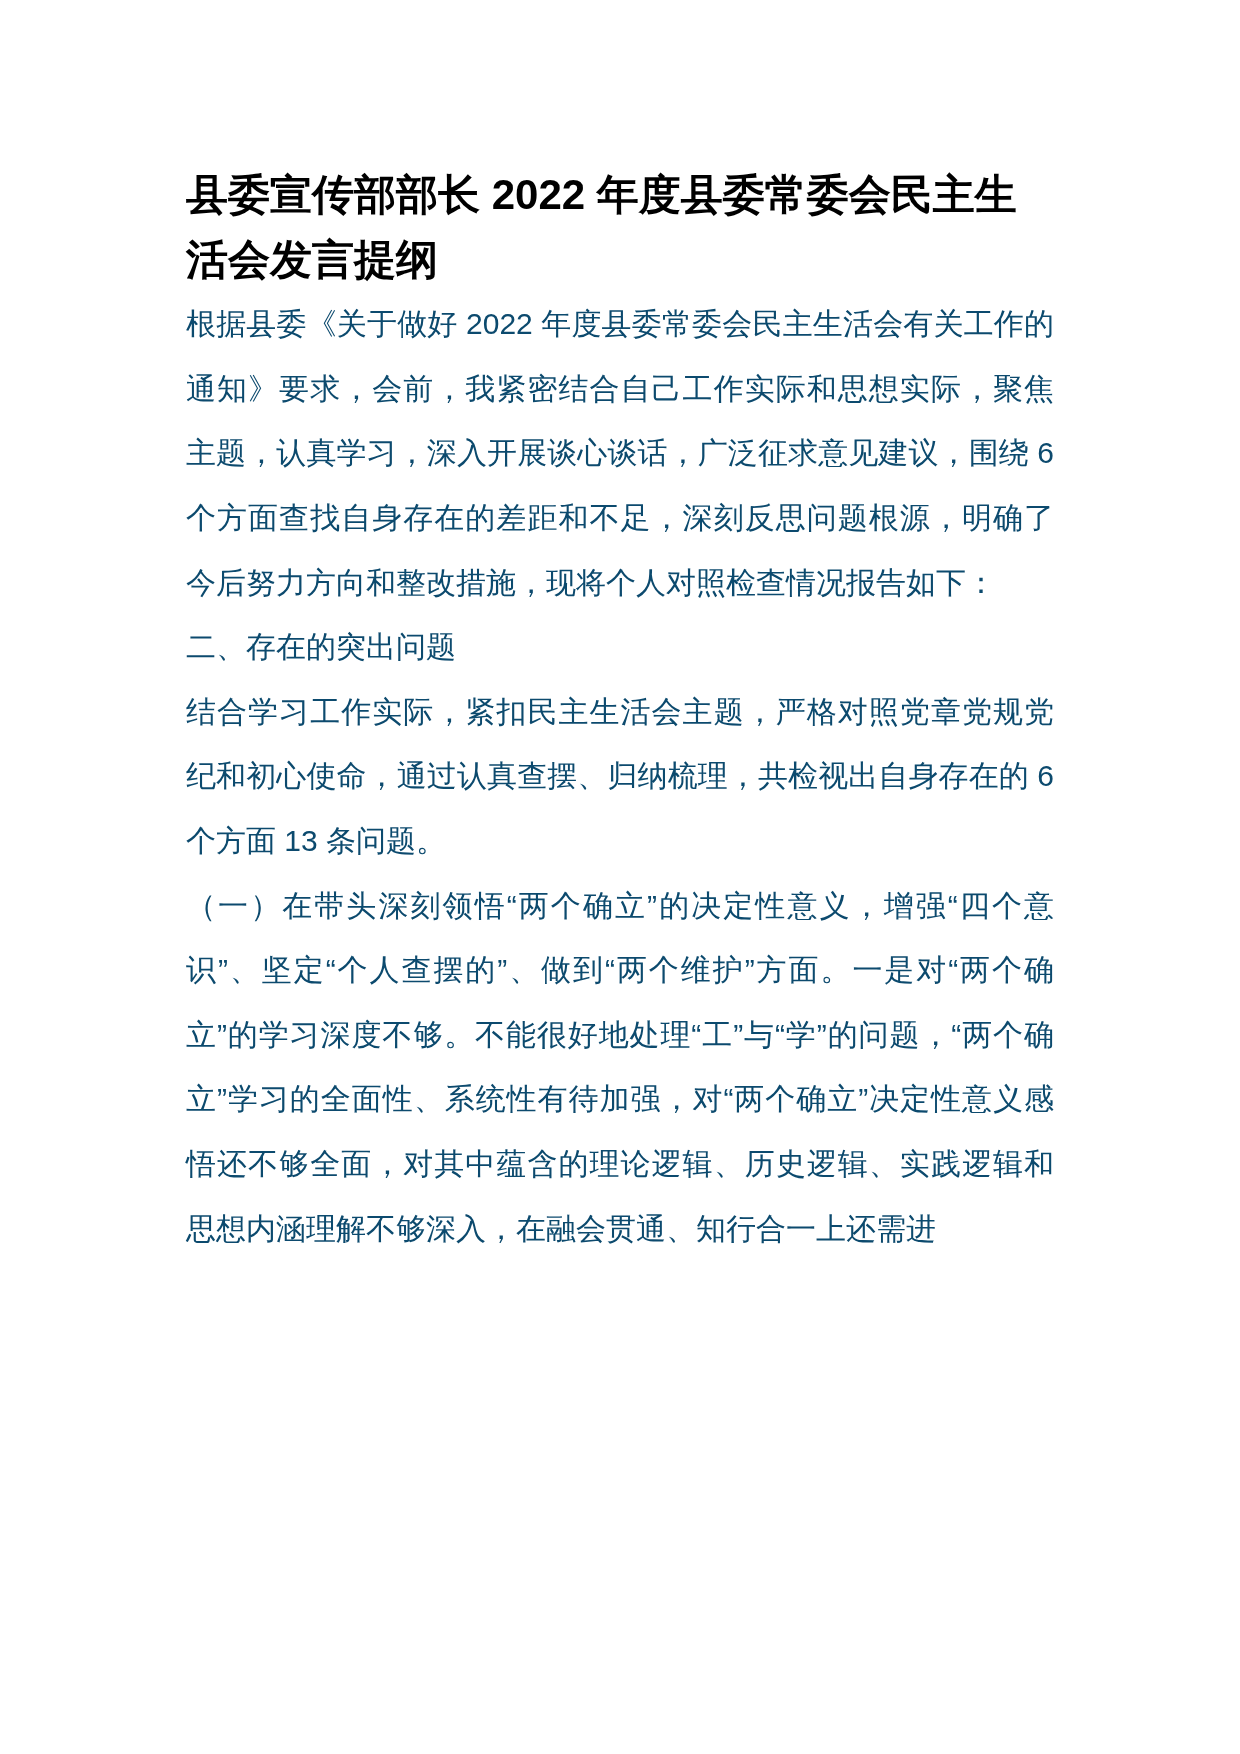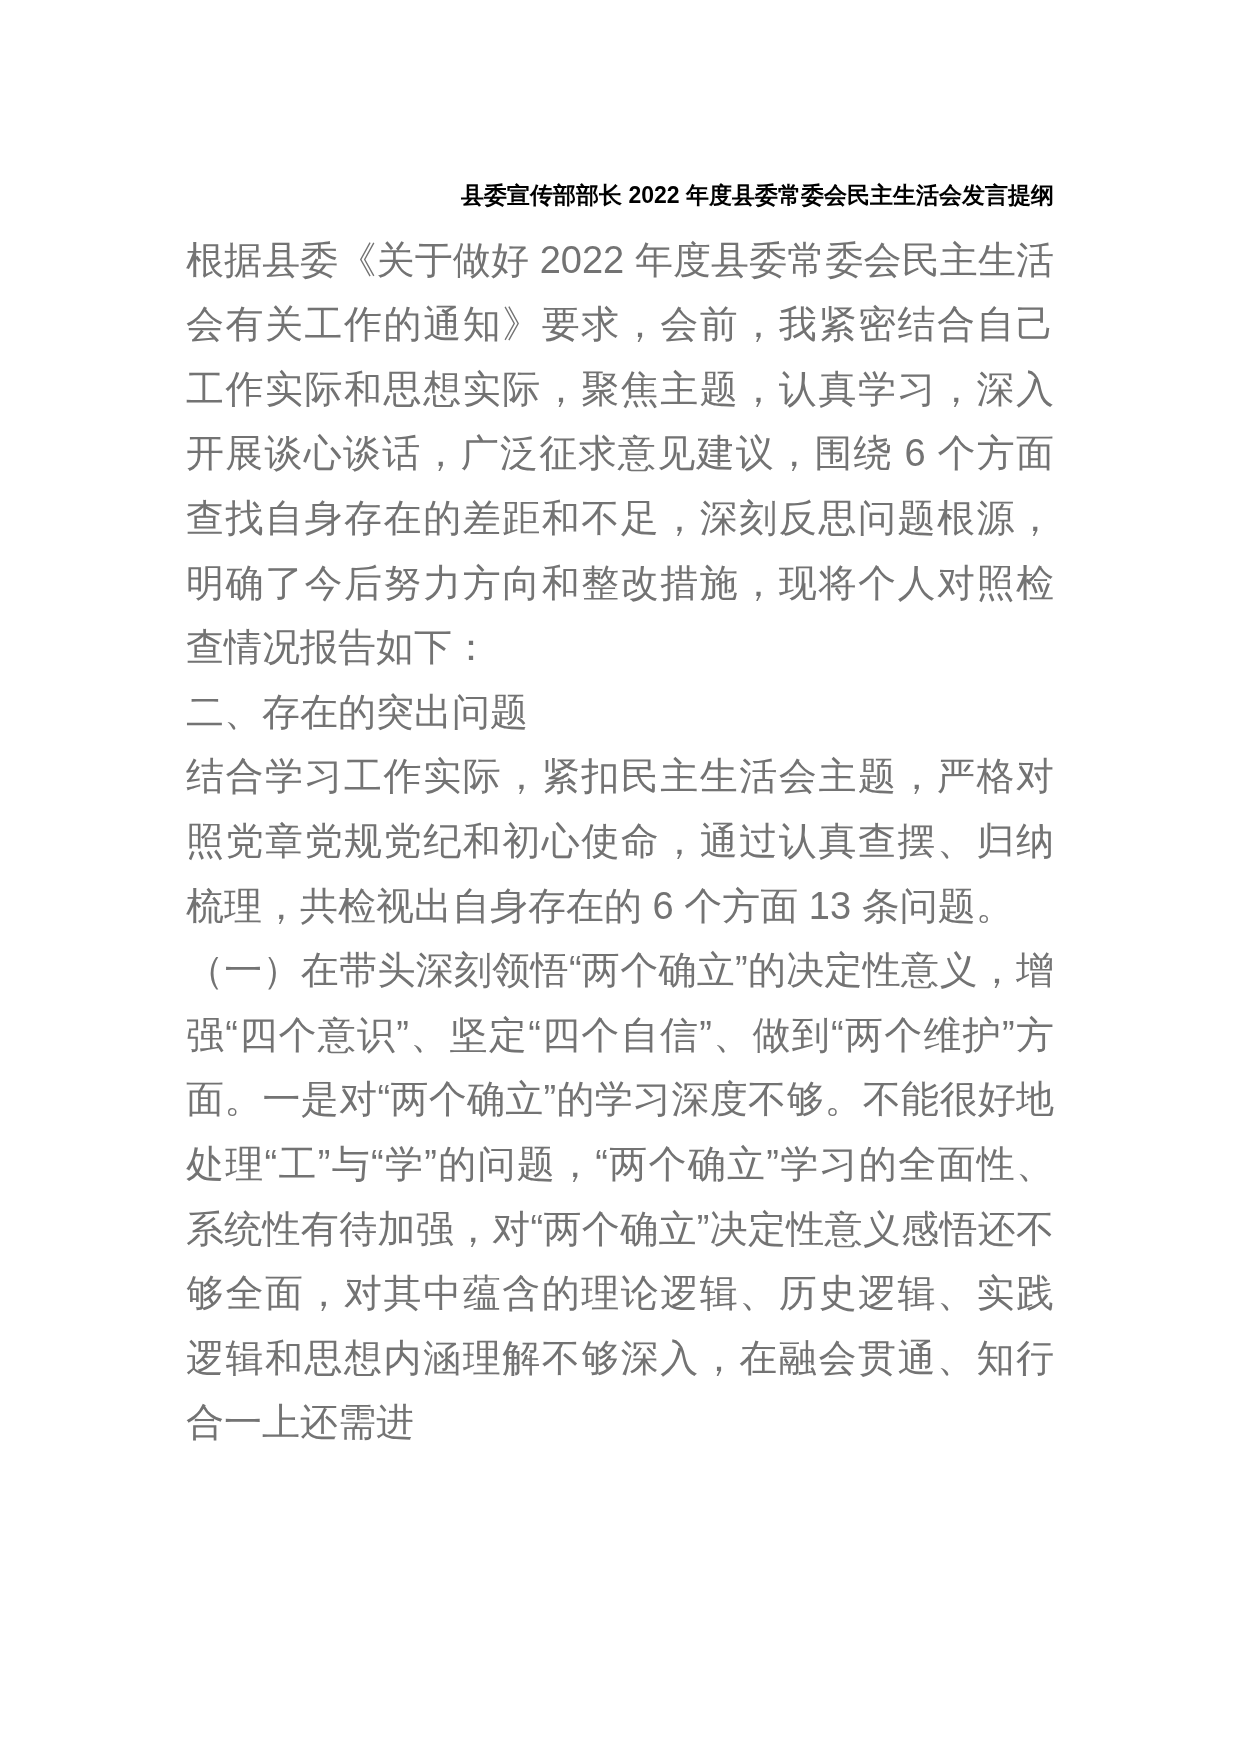--- a/index.html
+++ b/index.html
@@ -17,41 +17,41 @@
     height: 1754px;
     padding: 163px 186px 0 186px;
     background: #ffffff;
     color: #000000;
     font-family: "Liberation Sans", sans-serif;
     overflow: hidden;
   }
   .doc-title {
     margin: 0;
     padding: 0;
-    font-size: 23px;
+    font-size: 42px;
     font-weight: bold;
     line-height: 64.6px;
-    text-align: right;
+    text-align: left;
     color: #000000;
   }
   .doc-paragraph {
     margin: 0;
     padding: 0;
-    font-size: 38px;
+    font-size: 30px;
     font-weight: normal;
     line-height: 64.6px;
     text-align: justify;
     text-justify: inter-ideograph;
     text-align-last: left;
-    color: #737373;
+    color: #0c4a6e;
     word-break: normal;
   }
 </style>
 </head>
 <body>
 
 <div class="page">
   <h1 class="doc-title">县委宣传部部长 2022 年度县委常委会民主生活会发言提纲</h1>
   <p class="doc-paragraph">根据县委《关于做好 2022 年度县委常委会民主生活会有关工作的通知》要求，会前，我紧密结合自己工作实际和思想实际，聚焦主题，认真学习，深入开展谈心谈话，广泛征求意见建议，围绕 6 个方面查找自身存在的差距和不足，深刻反思问题根源，明确了今后努力方向和整改措施，现将个人对照检查情况报告如下：</p>
   <p class="doc-paragraph">二、存在的突出问题</p>
   <p class="doc-paragraph">结合学习工作实际，紧扣民主生活会主题，严格对照党章党规党纪和初心使命，通过认真查摆、归纳梳理，共检视出自身存在的 6 个方面 13 条问题。</p>
-  <p class="doc-paragraph">（一）在带头深刻领悟“两个确立”的决定性意义，增强“四个意识”、坚定“四个自信”、做到“两个维护”方面。一是对“两个确立”的学习深度不够。不能很好地处理“工”与“学”的问题，“两个确立”学习的全面性、系统性有待加强，对“两个确立”决定性意义感悟还不够全面，对其中蕴含的理论逻辑、历史逻辑、实践逻辑和思想内涵理解不够深入，在融会贯通、知行合一上还需进</p>
+  <p class="doc-paragraph">（一）在带头深刻领悟“两个确立”的决定性意义，增强“四个意识”、坚定“个人查摆的”、做到“两个维护”方面。一是对“两个确立”的学习深度不够。不能很好地处理“工”与“学”的问题，“两个确立”学习的全面性、系统性有待加强，对“两个确立”决定性意义感悟还不够全面，对其中蕴含的理论逻辑、历史逻辑、实践逻辑和思想内涵理解不够深入，在融会贯通、知行合一上还需进</p>
 </div>
 
 </body></html>

